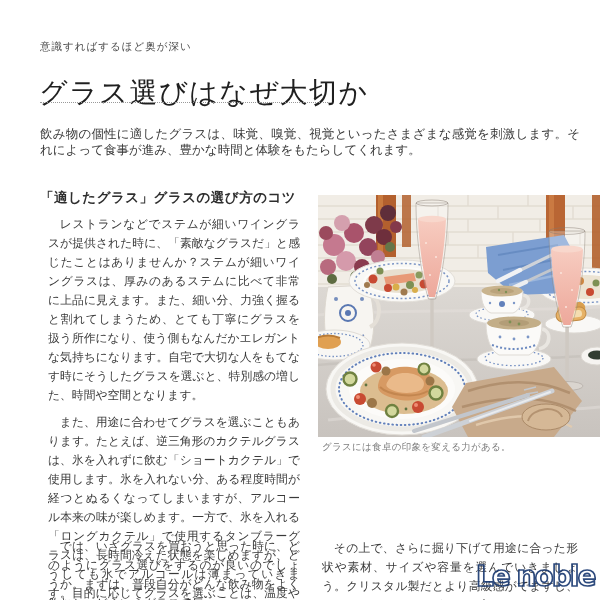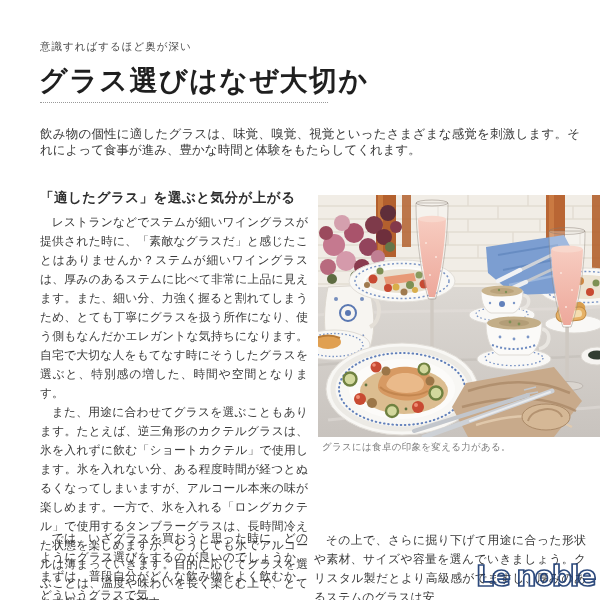--- a/index.html
+++ b/index.html
@@ -6,21 +6,21 @@
   body{
     width:600px;height:600px;overflow:hidden;background:#ffffff;
     font-family:"DejaVu Serif","Liberation Serif",serif;
     color:#3a3a3a;position:relative;
   }
   .abs{position:absolute;}
   .lead{
     left:40px;top:40px;font-size:10.5px;letter-spacing:1px;color:#4a4a4a;
   }
   .title{
-    left:39px;top:64px;font-size:28px;font-weight:700;color:#1f1f1f;
+    left:39px;top:76px;font-size:28px;font-weight:400;color:#1f1f1f;
     letter-spacing:1.5px;line-height:1.2;
   }
   .title-rule{
     left:40px;top:102px;width:288px;height:0;
     border-bottom:1px dotted #9a9a9a;
   }
   .intro{
     left:40px;top:126px;width:540px;font-size:12.5px;line-height:16px;
     text-align:justify;color:#383838;
   }
@@ -31,21 +31,21 @@
     left:40px;top:529px;width:268px;height:71px;overflow:hidden;
   }
   .col-right-bottom{
     left:314px;top:531px;width:272px;height:69px;overflow:hidden;
   }
   h2.sec{
     margin:0 0 6px 0;font-size:13.5px;font-weight:bold;color:#2e2e2e;
     letter-spacing:.5px;
   }
   p.body{
-    margin:0;font-size:11.8px;line-height:19px;text-align:justify;
+    margin:8px;font-size:11.8px;line-height:19px;text-align:justify;
     text-indent:1em;color:#3a3a3a;
   }
   p.body.noindent{text-indent:0;}
   .photo{
     left:318px;top:195px;width:282px;height:242px;overflow:hidden;
     background:#e9e5df;
   }
   .photo svg{display:block;}
   .caption{
     left:322px;top:441px;font-size:9.5px;color:#7d7d7d;letter-spacing:.3px;
@@ -57,21 +57,21 @@
 </style>
 </head>
 <body>
 
 <div class="abs lead">意識すればするほど奥が深い</div>
 <h1 class="abs title" style="margin:0">グラス選びはなぜ大切か</h1>
 <div class="abs title-rule"></div>
 <p class="abs intro" style="margin:0">飲み物の個性に適したグラスは、味覚、嗅覚、視覚といったさまざまな感覚を刺激します。それによって食事が進み、豊かな時間と体験をもたらしてくれます。</p>
 
 <div class="abs col-left">
-  <h2 class="sec">「適したグラス」を選ぶと気分が上がる</h2>
+  <h2 class="sec">「適したグラス」グラスの選び方のコツ</h2>
   <p class="body">レストランなどでステムが細いワイングラスが提供された時に、「素敵なグラスだ」と感じたことはありませんか？ステムが細いワイングラスは、厚みのあるステムに比べて非常に上品に見えます。また、細い分、力強く握ると割れてしまうため、とても丁寧にグラスを扱う所作になり、使う側もなんだかエレガントな気持ちになります。自宅で大切な人をもてなす時にそうしたグラスを選ぶと、特別感の増した、時間や空間となります。</p>
   <p class="body">また、用途に合わせてグラスを選ぶこともあります。たとえば、逆三角形のカクテルグラスは、氷を入れずに飲む「ショートカクテル」で使用します。氷を入れない分、ある程度時間が経つとぬるくなってしまいますが、アルコール本来の味が楽しめます。一方で、氷を入れる「ロングカクテル」で使用するタンブラーグラスは、長時間冷えた状態を楽しめますが、どうしても氷でアルコールは薄まっていきます。目的に応じてグラスを選ぶことは、温度や味わいを長く楽しむ上で、とても大切なことなのです。</p>
 </div>
 
 <div class="abs col-left-bottom">
   <p class="body">では、いざグラスを買おうと思った時に、どのようにグラス選びをするのが良いのでしょうか。まずは、普段自分がどんな飲み物をよく飲むか、どういうグラスで気</p>
 </div>
 
 <div class="abs col-right-bottom">
   <p class="body">その上で、さらに掘り下げて用途に合った形状や素材、サイズや容量を選んでいきましょう。クリスタル製だとより高級感がでますし、厚みのあるステムのグラスは安</p>

